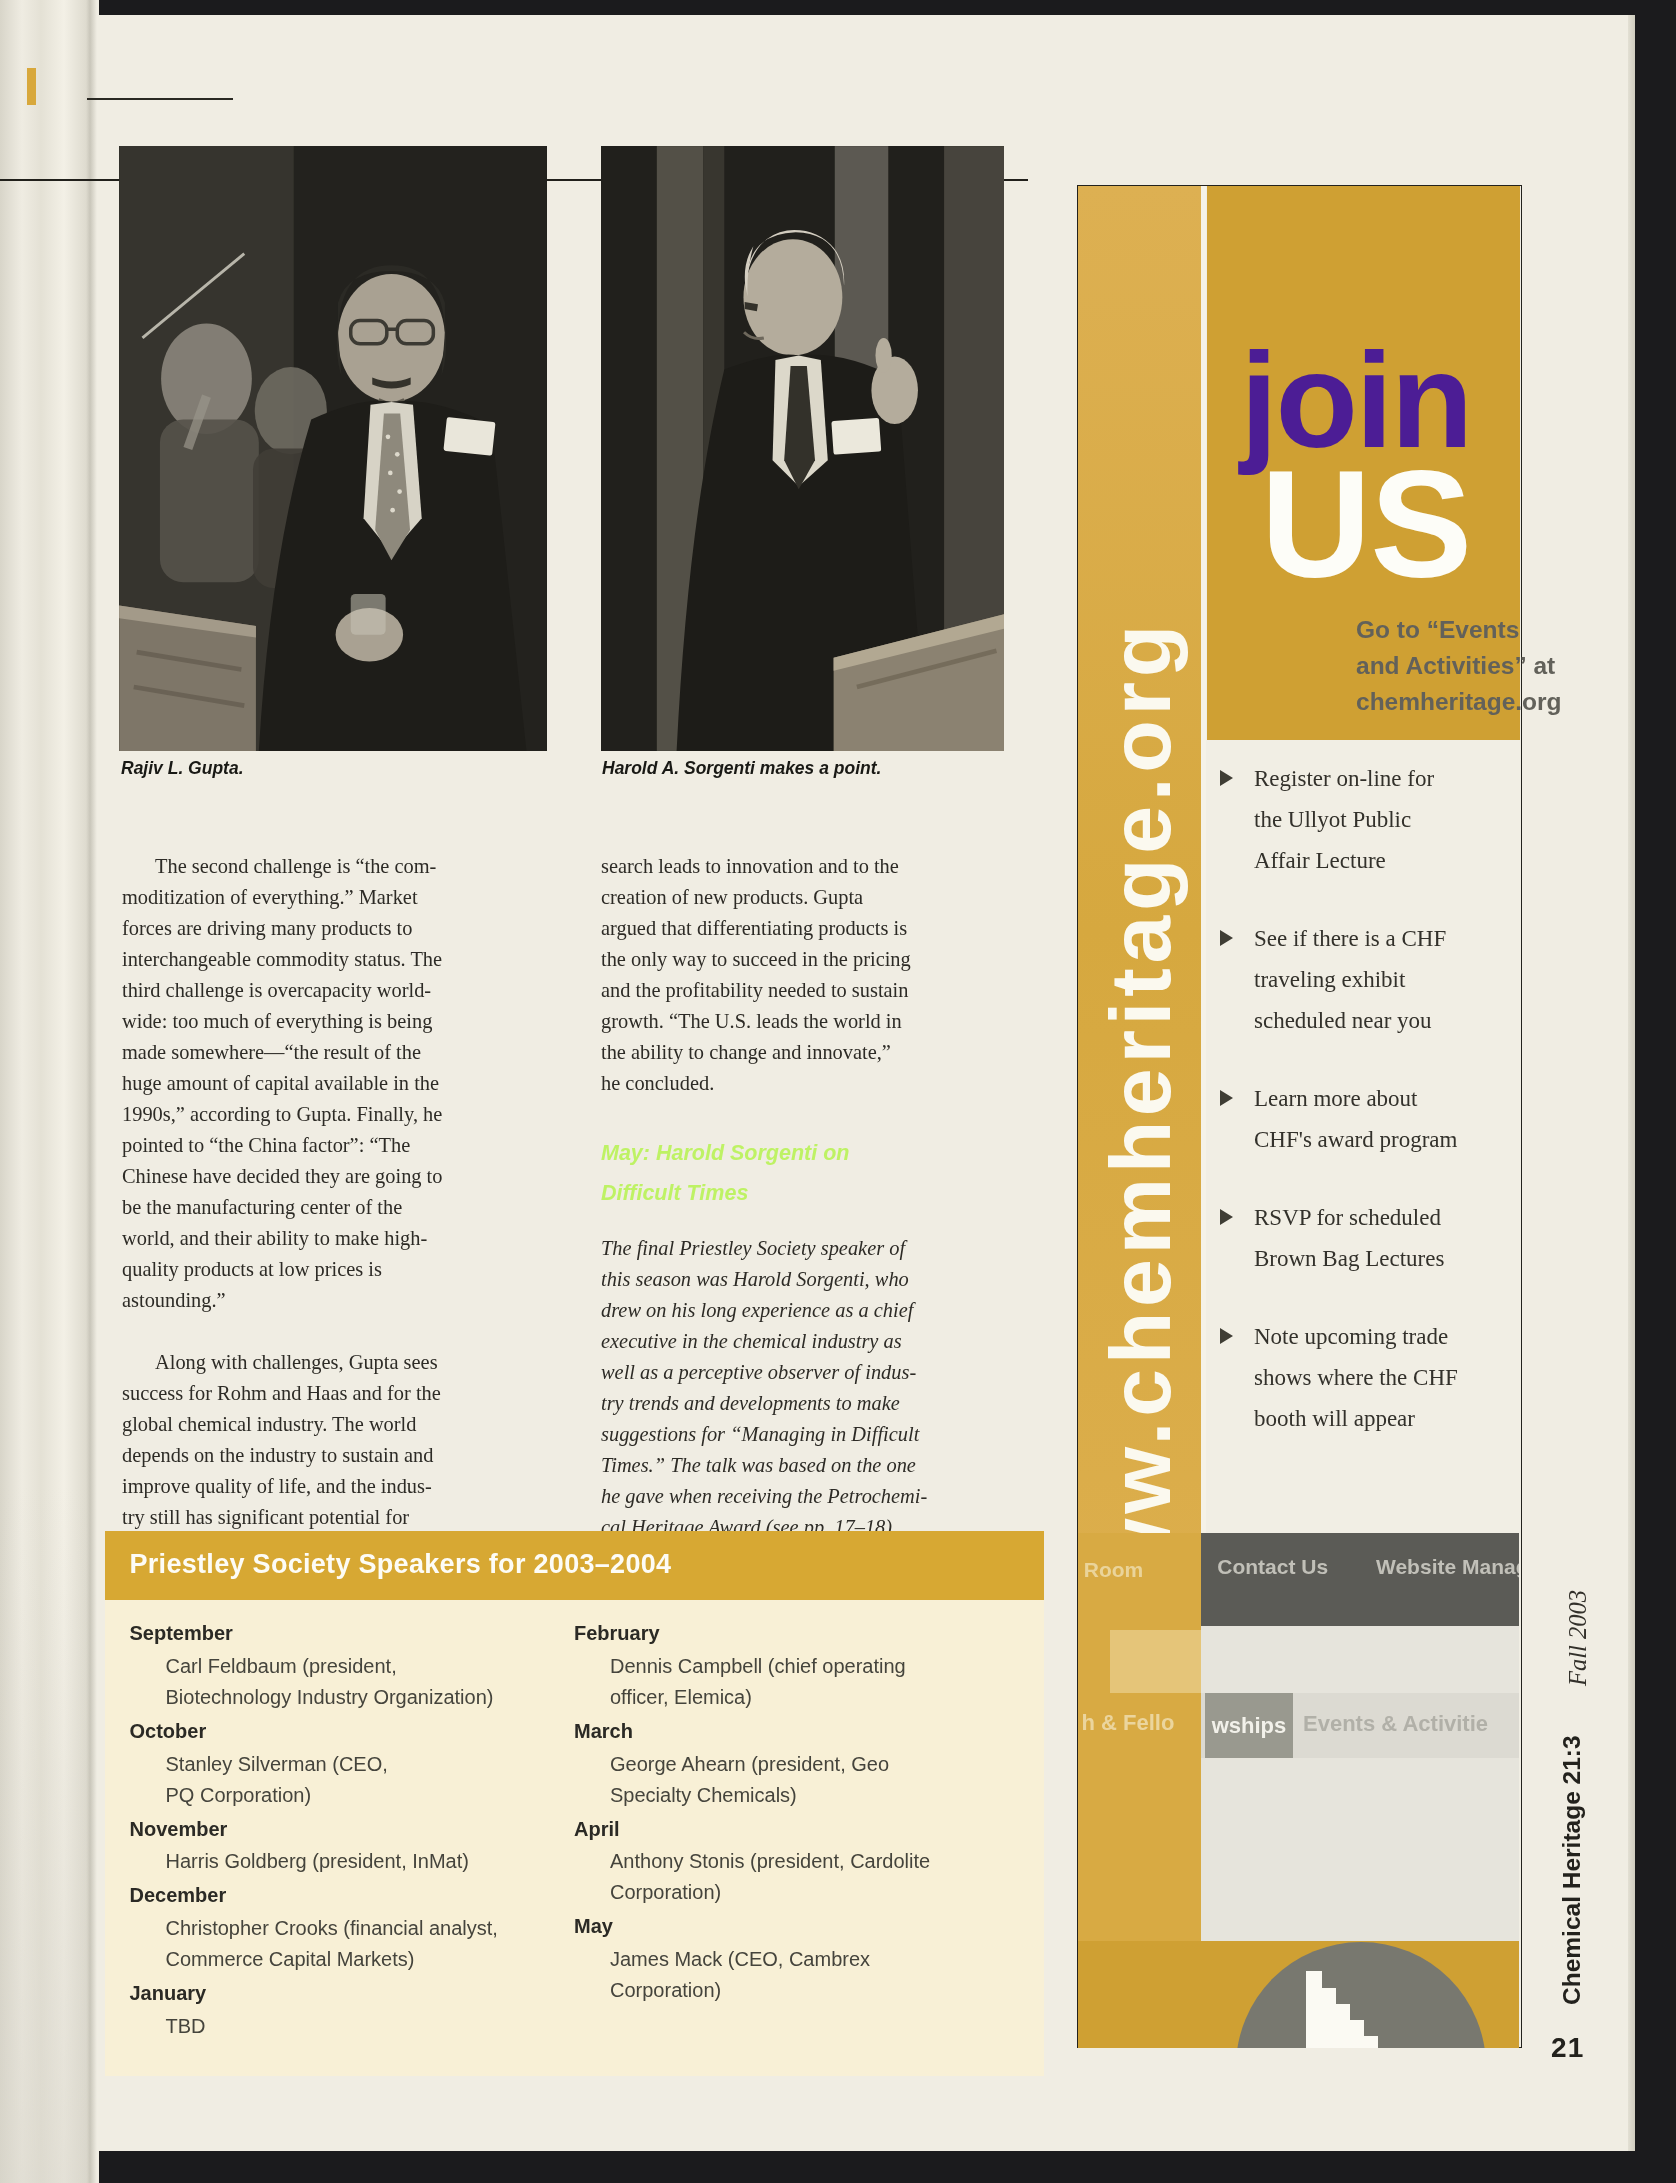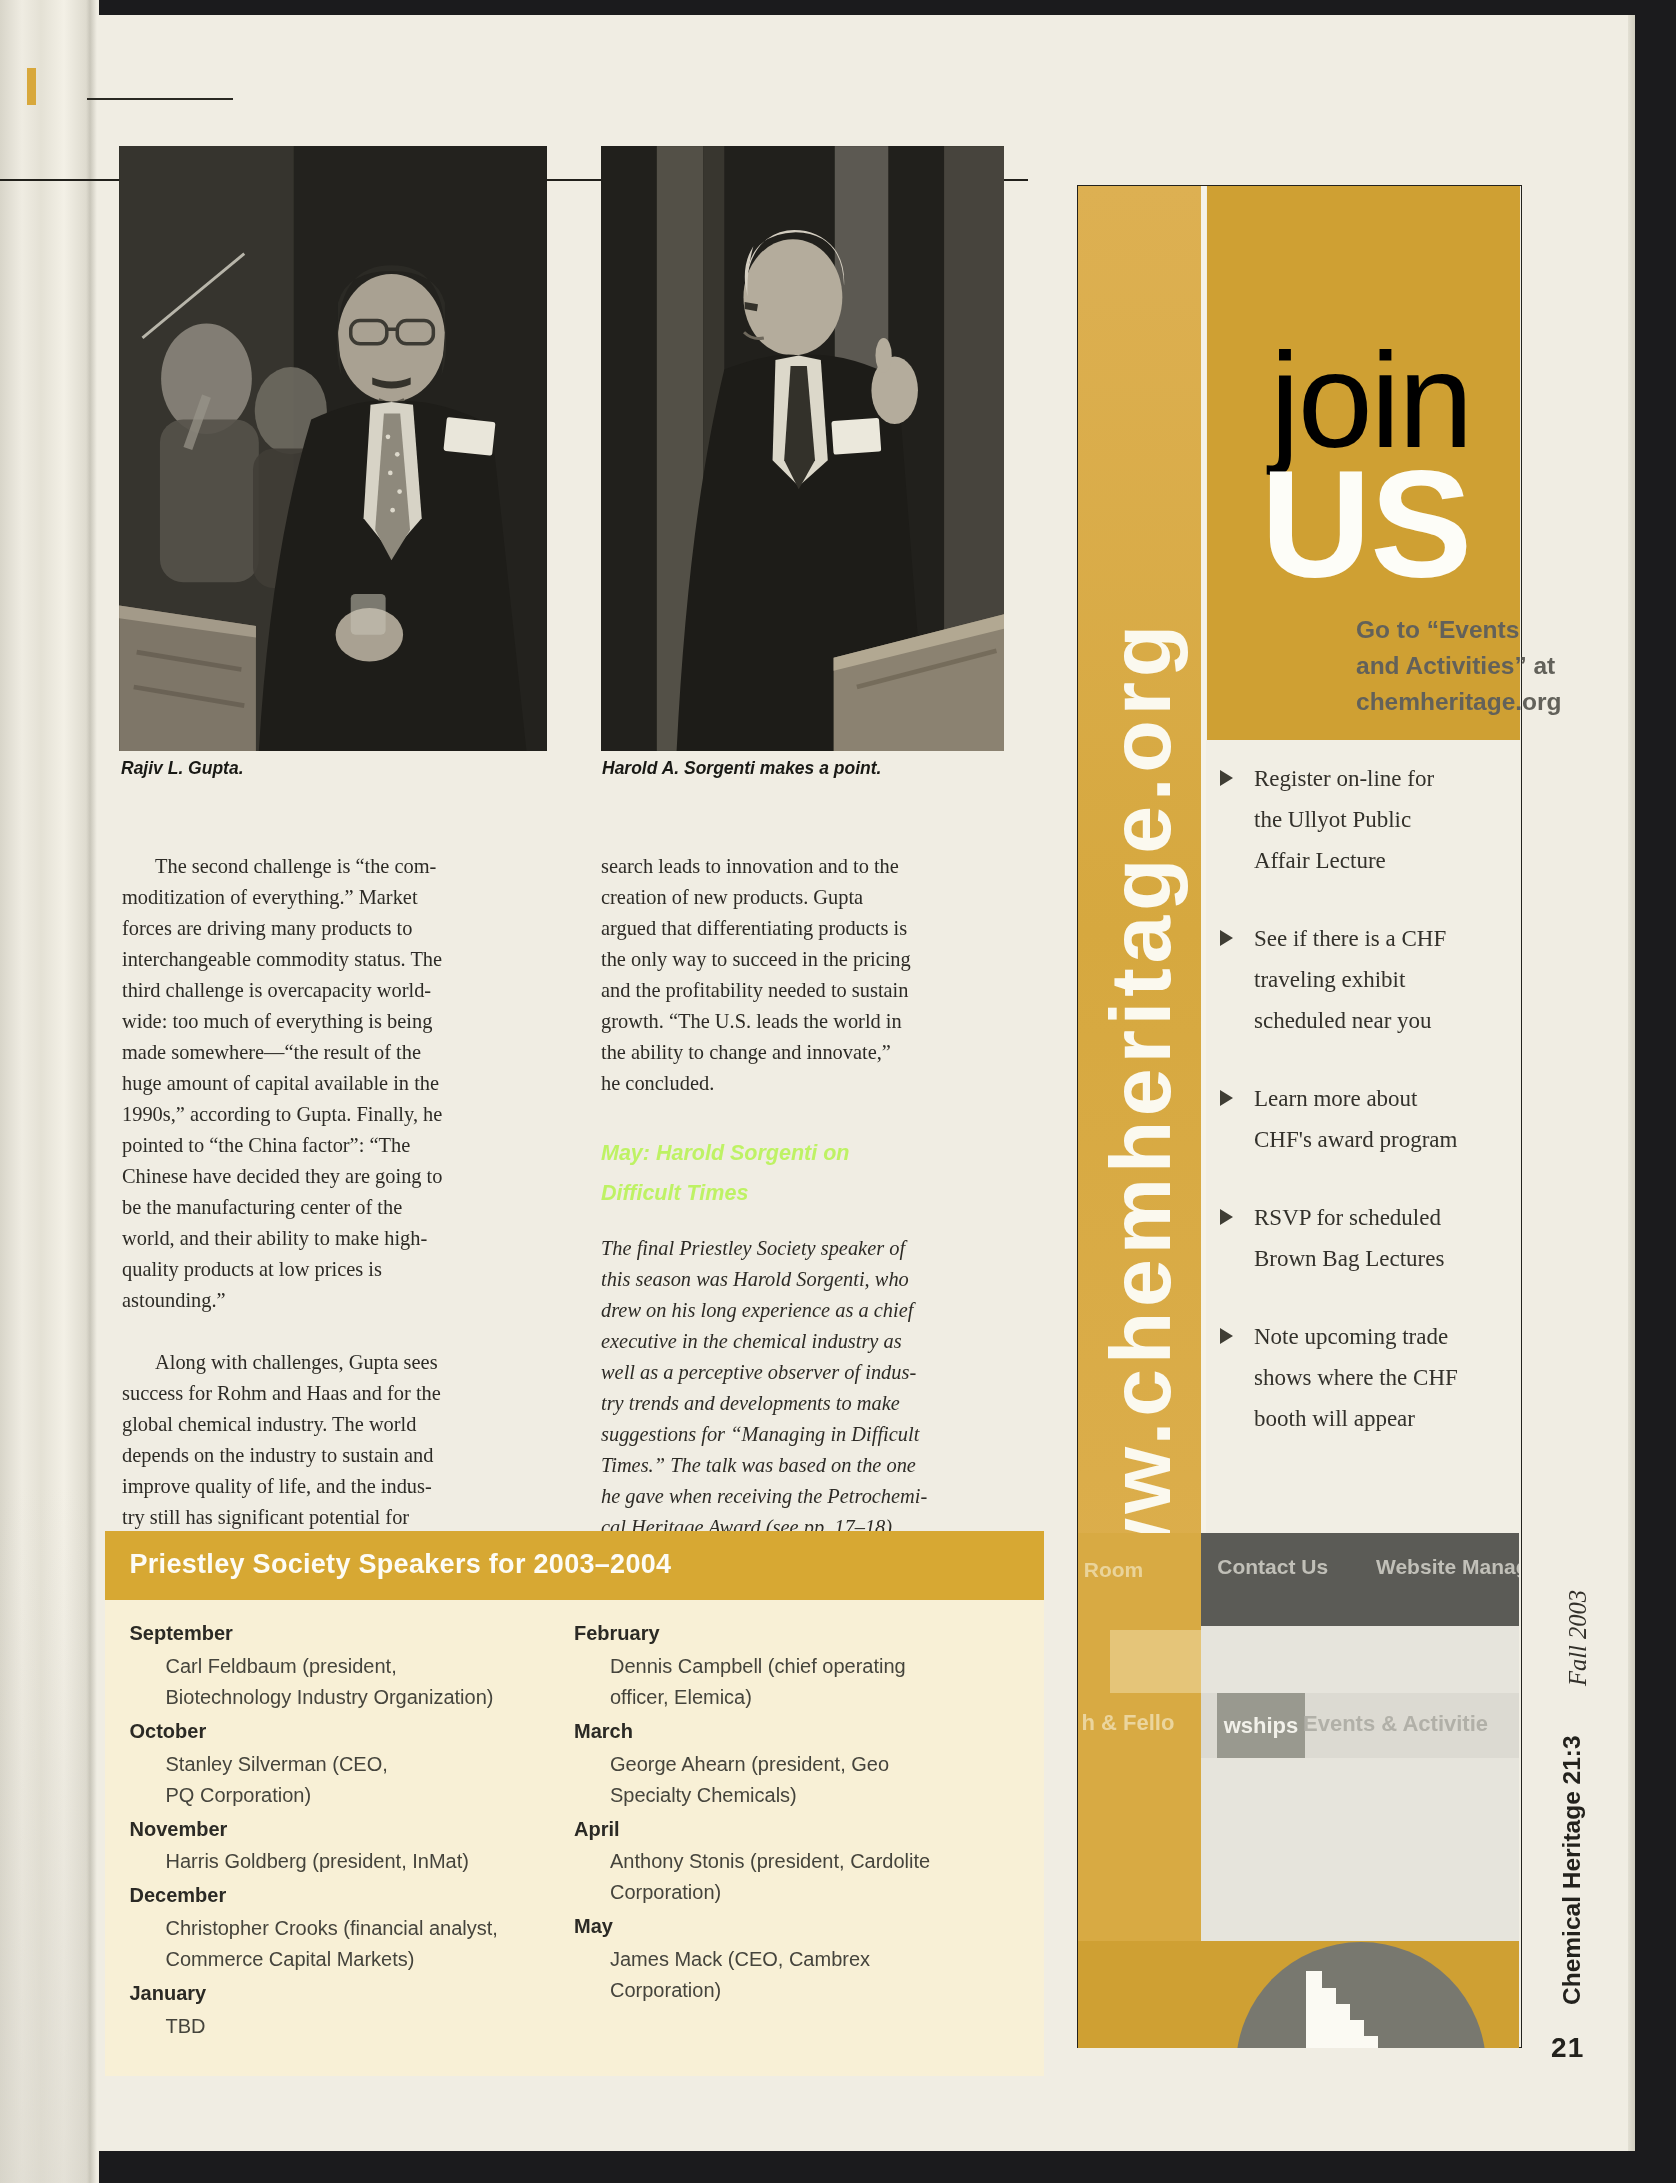--- a/index.html
+++ b/index.html
@@ -42,22 +42,22 @@
   
   .sidebar{position:absolute;left:1077px;top:185px;width:445px;height:1863px;
     border:1.7px solid #23221d;box-sizing:border-box;background:#f1eee4;}
   .strip{position:absolute;left:0;top:0;width:123px;height:100%;
     background:linear-gradient(180deg,#ddb052,#d6a83f 40%,#dcae4c 75%,#d4a53c);}
   .strip-gap{position:absolute;left:123px;top:0;width:5.2px;height:1347px;background:#f5f2e8;}
   .strip-url{position:absolute;left:-508px;top:891px;width:1141px;height:123px;
     transform:rotate(-90deg);display:flex;align-items:center;justify-content:center;
     font-size:86px;font-weight:bold;color:#fbf9ef;letter-spacing:4.7px;}
   .joinbox{position:absolute;left:129px;top:0;width:313px;height:554px;background:#cfa033;}
-  .join1{position:absolute;right:49px;top:147px;font-size:135px;line-height:1;font-weight:normal;
-    color:#000000;letter-spacing:-2.3px;}
+  .join1{position:absolute;right:49px;top:147px;font-size:135px;line-height:1;font-weight:bold;
+    color:#4c1d95;letter-spacing:-2.3px;}
   .join2{position:absolute;right:49px;top:261px;font-size:153px;line-height:1;font-weight:bold;
     color:#fdfdf8;letter-spacing:-1.2px;}
   .goto{position:absolute;left:149px;top:426px;font-size:24.5px;line-height:36px;font-weight:bold;
     color:#62615a;white-space:pre-line;}
   .bullets{position:absolute;left:141px;top:572px;width:283px;}
   .bullet{position:relative;margin:0 0 37px 35px;font-family:"Liberation Serif",serif;
     font-size:23px;line-height:41px;color:#33312b;white-space:pre-line;}
   .bullet::before{content:"";position:absolute;left:-34px;top:11.6px;width:0;height:0;
     border-left:13px solid #3f3d34;border-top:8.2px solid transparent;border-bottom:8.2px solid transparent;}
 
@@ -66,21 +66,21 @@
   .ws-goldcol{position:absolute;left:0;top:0;width:123px;height:100%;background:#d8aa43;}
   .ws-room{position:absolute;left:5.8px;top:24.5px;font-size:21px;font-weight:bold;color:rgba(250,245,225,.55);}
   .ws-goldpatch{position:absolute;left:32px;top:97px;width:91px;height:63px;background:rgba(255,248,224,.35);}
   .ws-fellow-l{position:absolute;left:3.5px;top:177px;font-size:22px;font-weight:bold;color:rgba(252,248,232,.55);}
   .ws-navbar{position:absolute;left:123px;top:0;width:362px;height:93px;background:#5b5b56;}
   .ws-nav-item{position:absolute;top:22px;font-size:21px;font-weight:bold;color:#c1c0b8;}
   .ws-tabs{position:absolute;left:123px;top:93px;width:318px;height:66px;background:#84847c;}
   .ws-tab{position:absolute;top:0;height:66px;background:#a5a59c;color:#f4f3ec;font-size:22px;
     font-weight:bold;display:flex;align-items:center;justify-content:center;}
   .ws-row3{position:absolute;left:123px;top:160px;width:318px;height:65px;background:#dcdad2;}
-  .ws-tab3{position:absolute;left:16px;top:0;width:88px;height:65px;background:#99998f;color:#f2f1ea;
+  .ws-tab3{position:absolute;left:4px;top:0;width:88px;height:65px;background:#99998f;color:#f2f1ea;
     font-size:22px;font-weight:bold;display:flex;align-items:center;justify-content:center;}
   .ws-events{position:absolute;left:102px;top:17.5px;font-size:22px;font-weight:bold;color:#b1b0a8;white-space:nowrap;}
   .ws-goldband{position:absolute;left:0;top:408px;width:441px;height:107px;background:#cfa033;}
   .ws-circle{position:absolute;left:158px;top:409px;width:250px;height:250px;border-radius:50%;background:#78786f;}
   .ws-cursor{position:absolute;left:70px;top:29px;}
 
   
   .rot{position:absolute;transform:rotate(-90deg);transform-origin:center;white-space:nowrap;}
   .issue-season{font-family:"Liberation Serif",serif;font-style:italic;font-size:24.5px;color:#33312b;}
   .issue-title{font-size:24.5px;font-weight:bold;color:#23221d;}

